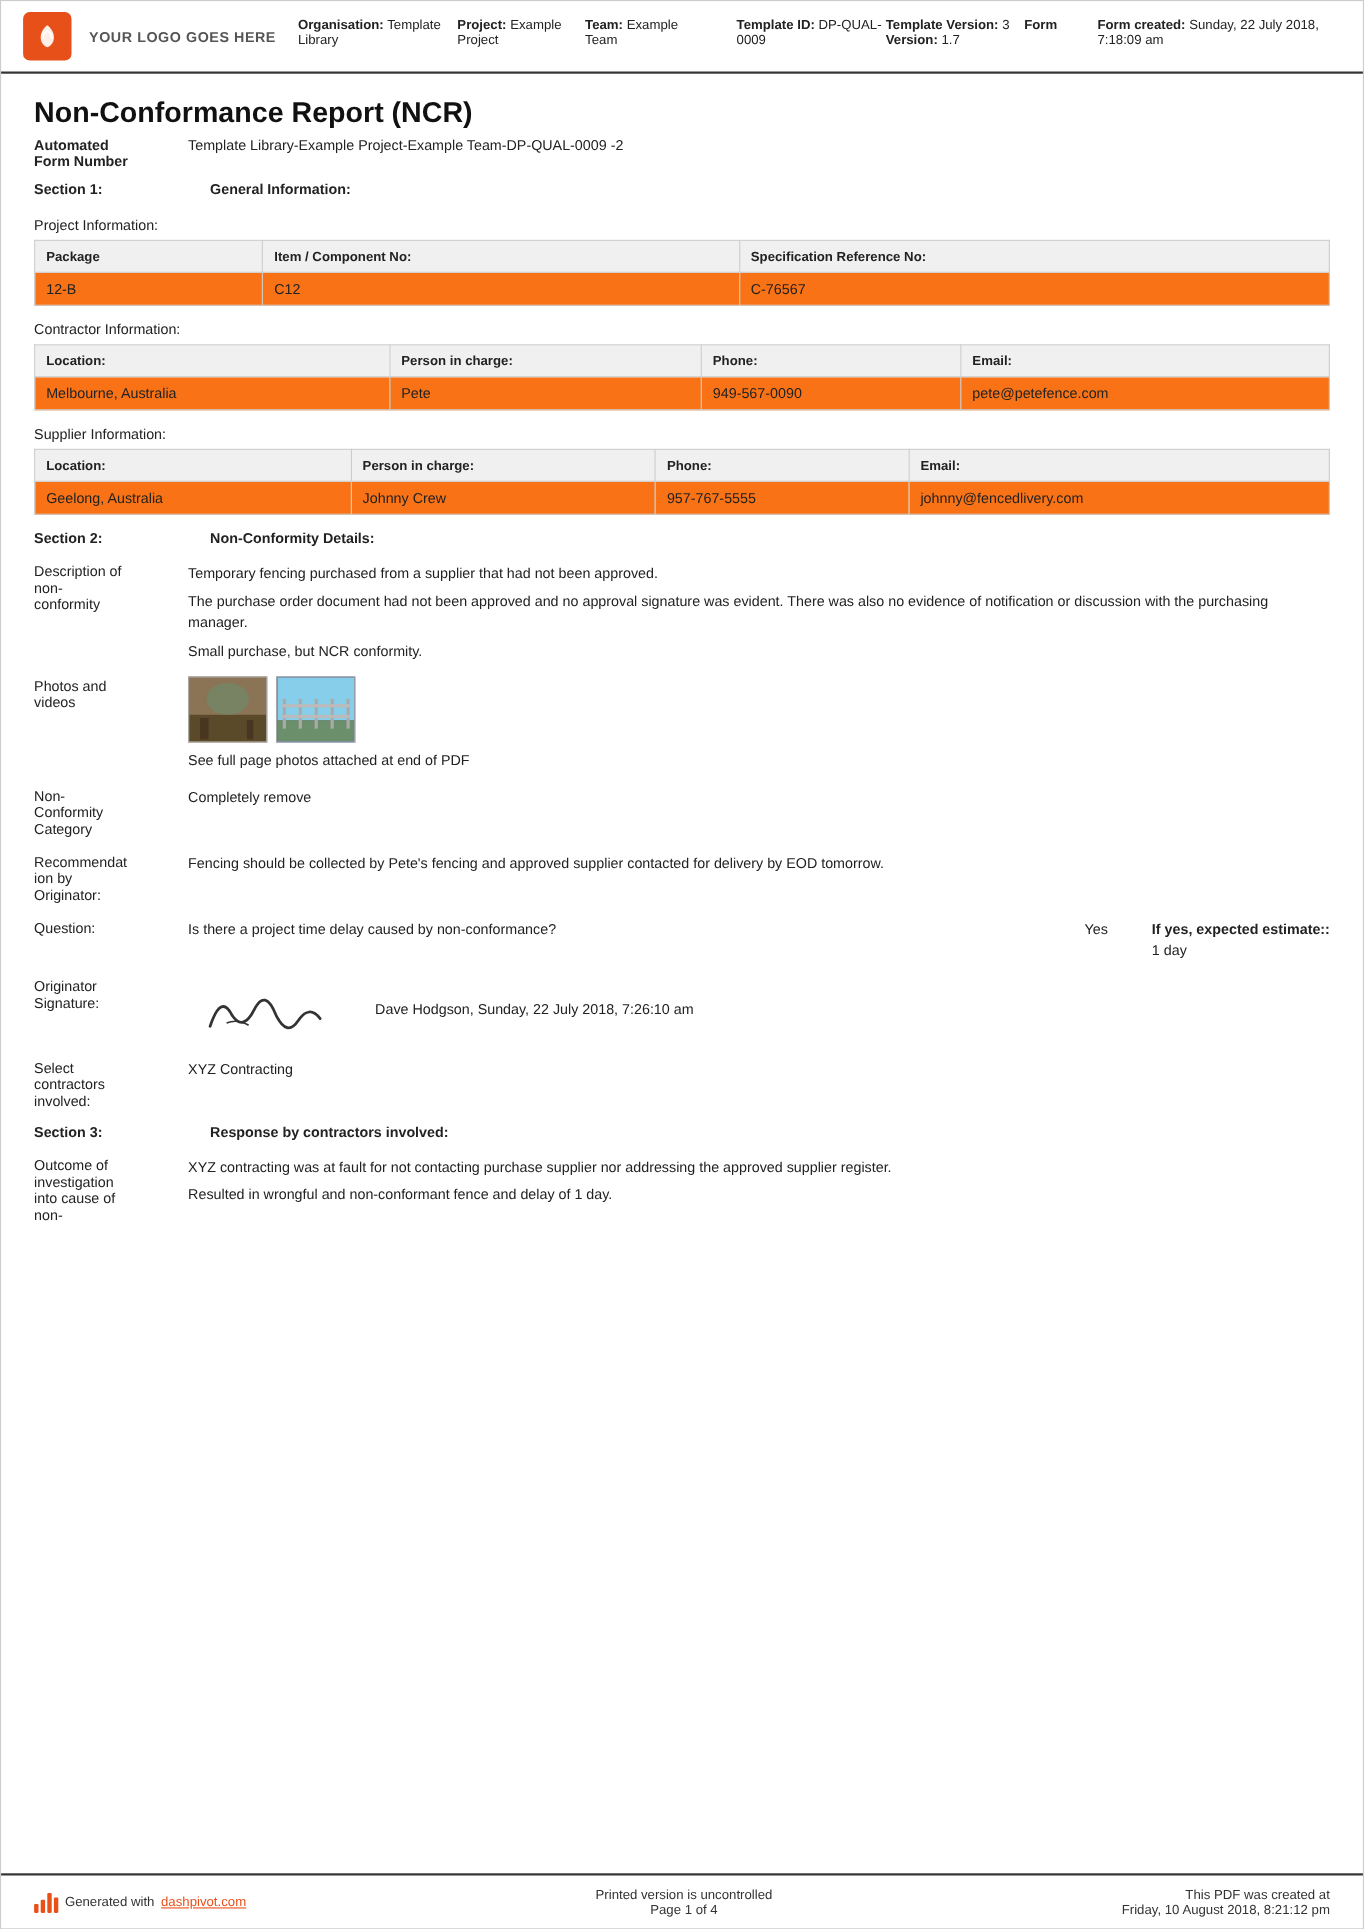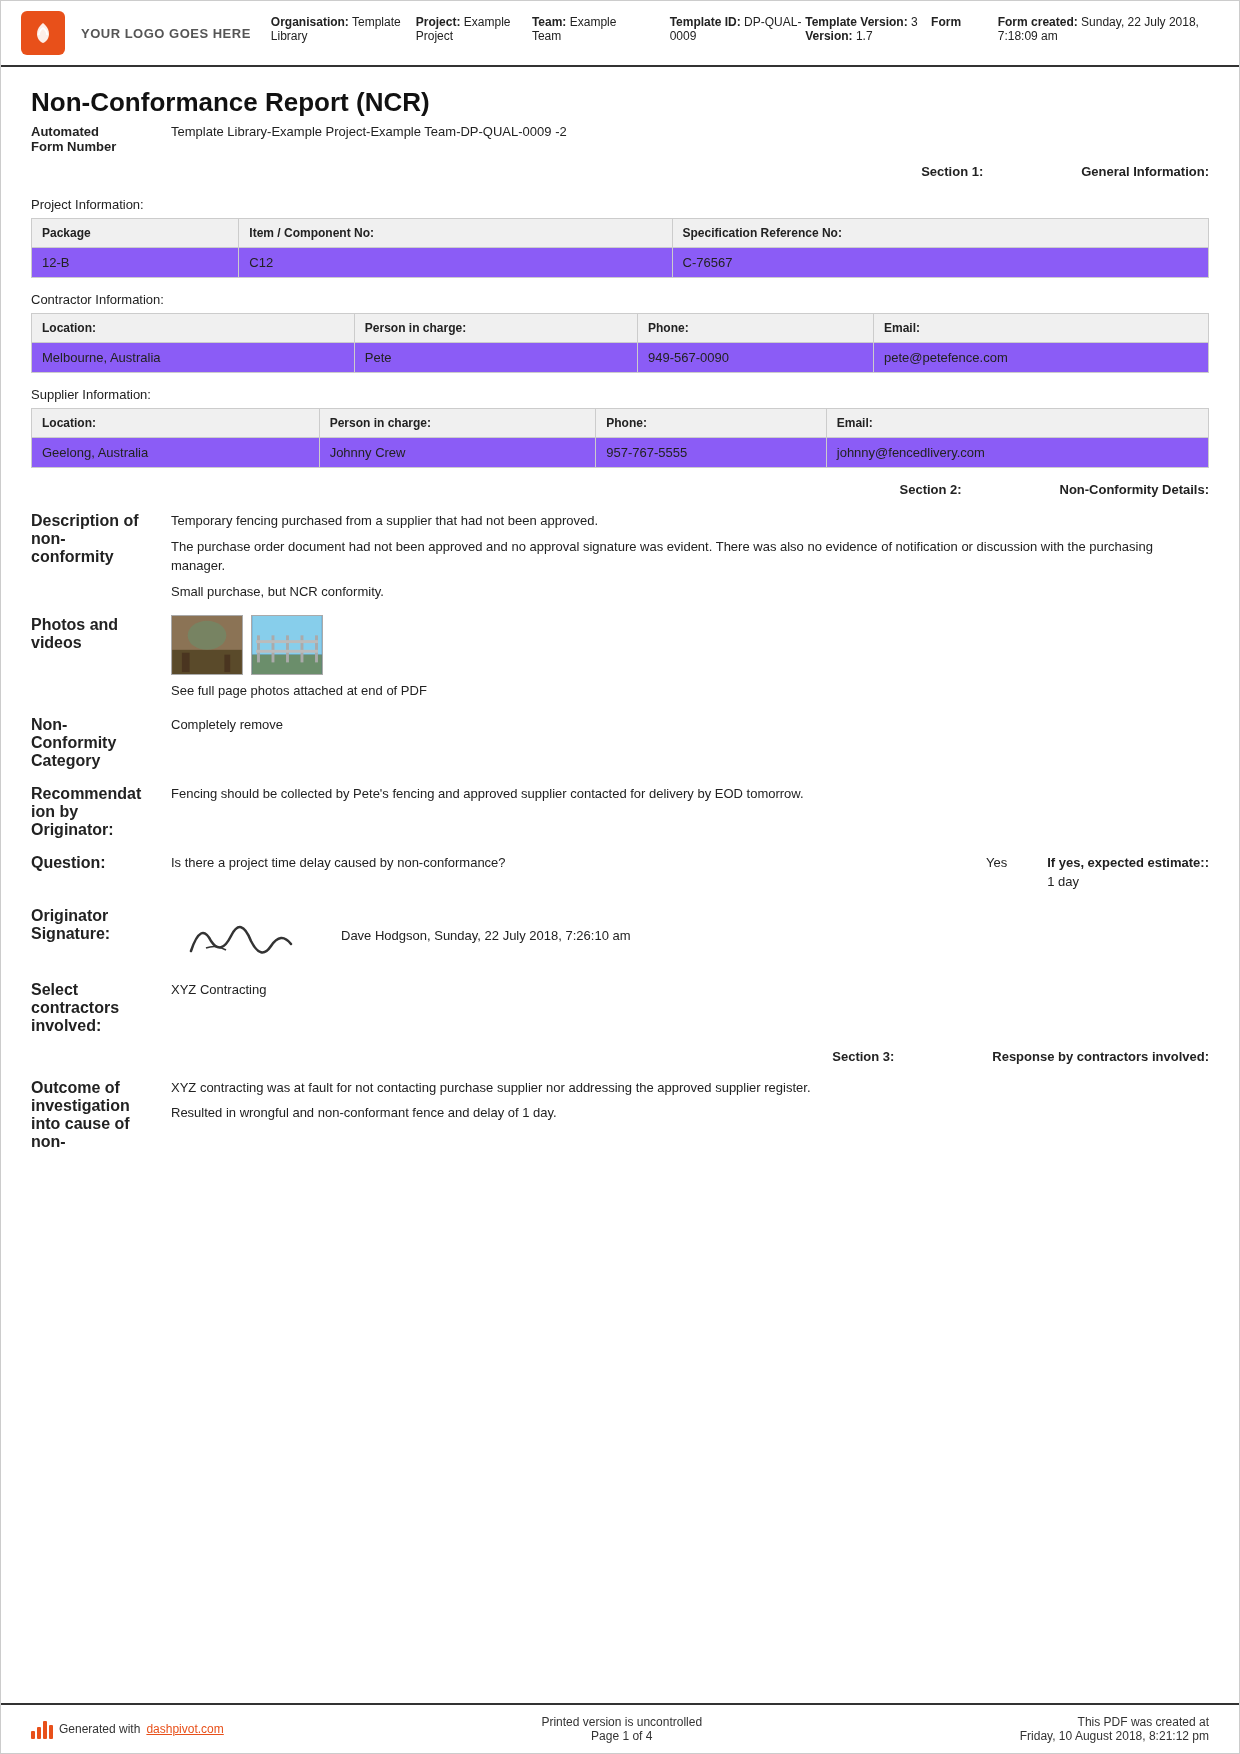--- a/index.html
+++ b/index.html
@@ -86,21 +86,20 @@
       min-width: 140px;
     }
     .form-number-value {
       font-size: 13px;
     }
     .section-header-row {
       display: flex;
       gap: 20px;
       margin-top: 10px;
       margin-bottom: 18px;
-      justify-content: flex-end;
     }
     .section-label {
       font-weight: bold;
       font-size: 13px;
       min-width: 140px;
     }
     .section-value {
       font-weight: bold;
       font-size: 13px;
     }
@@ -124,32 +123,32 @@
       background: #f0f0f0;
       border: 1px solid #ccc;
       padding: 7px 10px;
       text-align: left;
       font-weight: bold;
       font-size: 12px;
     }
     .data-table td {
       border: 1px solid #ccc;
       padding: 7px 10px;
-      background: #8b5cf6;
+      background: #f97316;
     }
 
     
     .field-row {
       display: flex;
       margin-bottom: 14px;
       align-items: flex-start;
     }
     .field-label {
-      font-weight: bold;
-      font-size: 16px;
+      font-weight: normal;
+      font-size: 13px;
       min-width: 140px;
       padding-top: 1px;
     }
     .field-value {
       flex: 1;
       font-size: 13px;
       line-height: 1.5;
     }
     .field-value p { margin-bottom: 6px; }
     .field-value p:last-child { margin-bottom: 0; }

